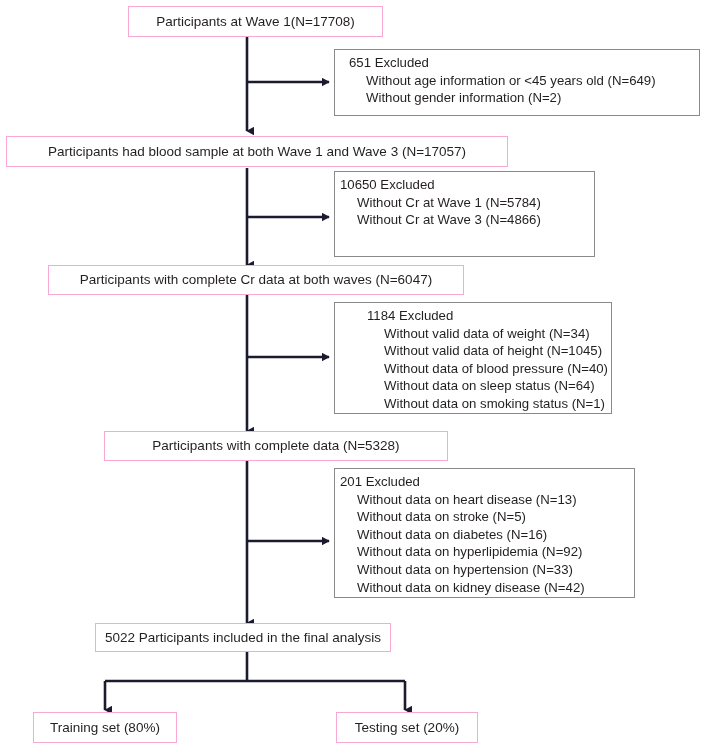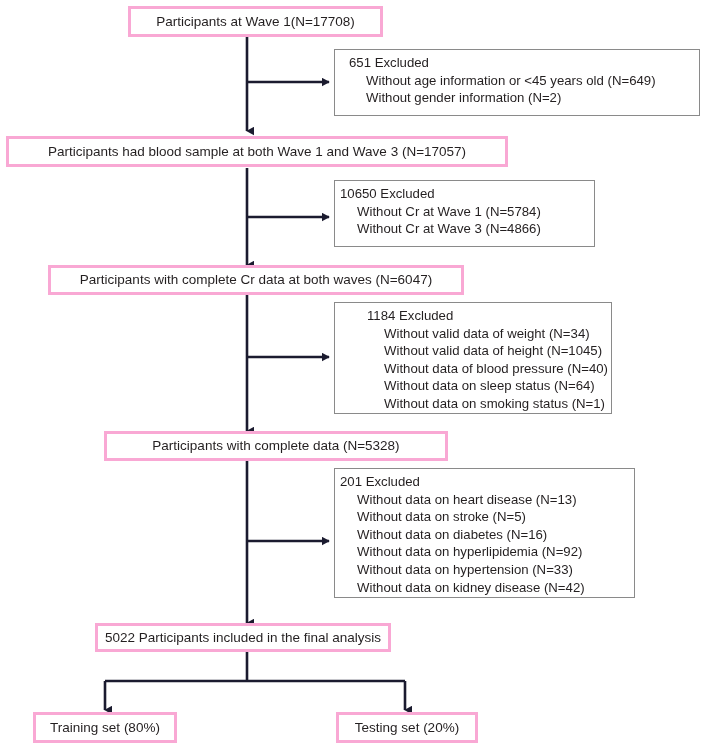--- a/index.html
+++ b/index.html
@@ -12,21 +12,21 @@
     width: 708px;
     height: 750px;
     background: #ffffff;
     font-family: "Liberation Sans", sans-serif;
     color: #231f20;
     overflow: hidden;
   }
   .box {
     position: absolute;
     box-sizing: border-box;
-    border: 3px solid #f9a8d4;
+    border: 1px solid #f9a8d4;
     background: #ffffff;
     font-size: 13.5px;
     line-height: 1.0;
     color: #231f20;
     display: flex;
     align-items: center;
     justify-content: center;
     text-align: center;
     padding: 4px 8px;
     white-space: nowrap;
@@ -90,21 +90,21 @@
   <div class="box" style="left:128px; top:6px; width:255px; height:31px;">Participants at Wave 1(N=17708)</div>
 
   <div class="exbox" style="left:334px; top:49px; width:366px; height:67px;padding-left:14px;">
     <span class="ex-title">651 Excluded</span>
     <span class="ex-item">Without age information or &lt;45 years old (N=649)</span>
     <span class="ex-item">Without gender information (N=2)</span>
   </div>
 
   <div class="box" style="left:6px; top:136px; width:502px; height:31px;">Participants had blood sample at both Wave 1 and Wave 3 (N=17057)</div>
 
-  <div class="exbox" style="left:334px; top:180px; width:261px; height:67px;">
+  <div class="exbox" style="left:334px; top:171px; width:261px; height:86px;">
     <span class="ex-title">10650 Excluded</span>
     <span class="ex-item">Without Cr at Wave 1 (N=5784)</span>
     <span class="ex-item">Without Cr at Wave 3 (N=4866)</span>
   </div>
 
   <div class="box" style="left:48px; top:265px; width:416px; height:30px;">Participants with complete Cr data at both waves (N=6047)</div>
 
   <div class="exbox" style="left:334px; top:302px; width:278px; height:112px;padding-left:32px;">
     <span class="ex-title">1184 Excluded</span>
     <span class="ex-item">Without valid data of weight (N=34)</span>

